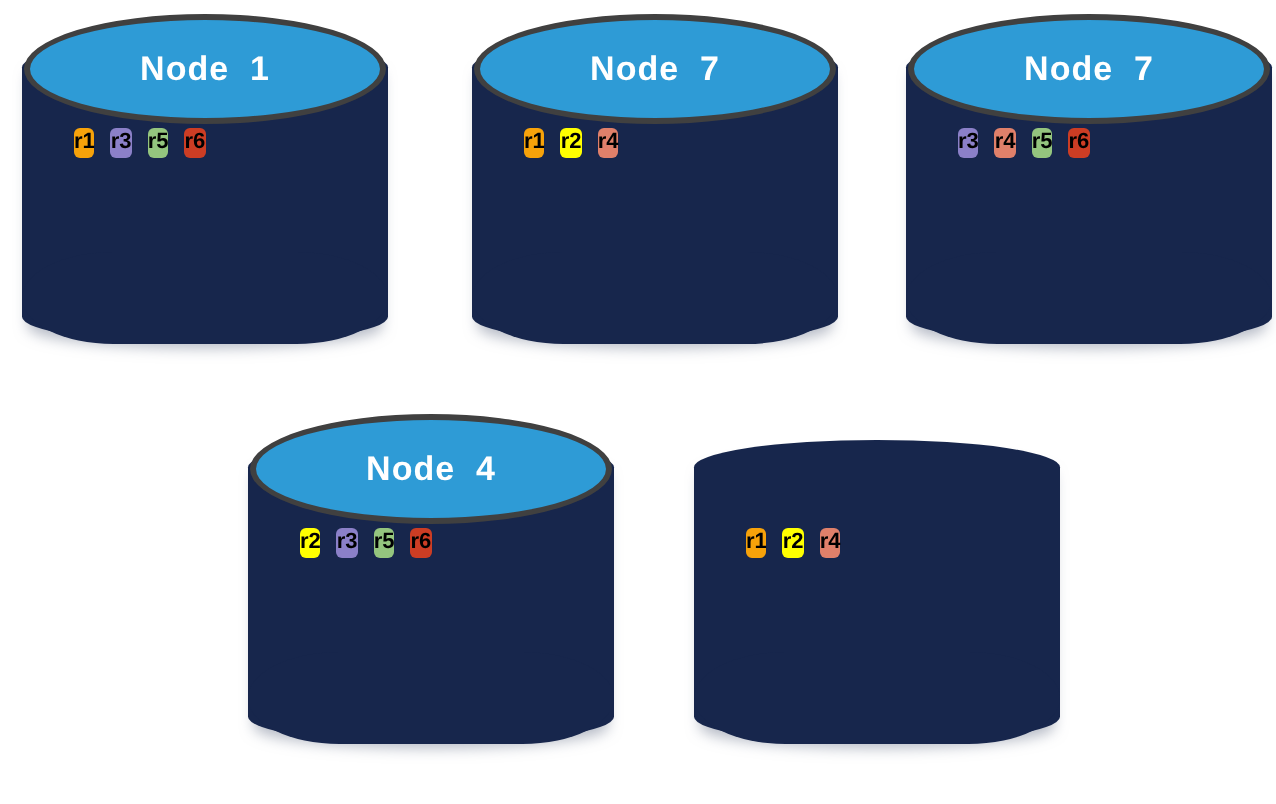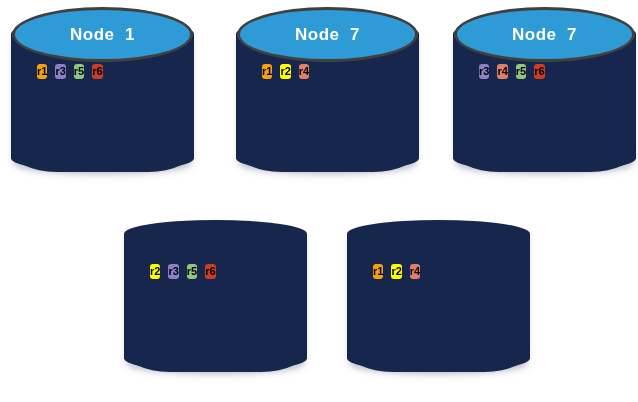--- a/index.html
+++ b/index.html
@@ -150,20 +150,23 @@
     <div class="node" style="left: 124px; top: 207px;">
       <div class="node-body">
         <div class="node-base"></div>
       </div>
       <div class="records">
         <div class="record" style="background: rgb(255, 255, 0);">r2</div>
         <div class="record" style="background: rgb(139, 128, 200);">r3</div>
         <div class="record" style="background: rgb(148, 197, 126);">r5</div>
         <div class="record" style="background: rgb(204, 61, 36);">r6</div>
       </div>
+      <div class="node-top">
+        <div class="node-title">Node  4</div>
+      </div>
     </div>
     <div class="node" style="left: 347px; top: 207px;">
       <div class="node-body">
         <div class="node-base"></div>
       </div>
       <div class="records">
         <div class="record" style="background: rgb(247, 162, 10);">r1</div>
         <div class="record" style="background: rgb(255, 255, 0);">r2</div>
         <div class="record" style="background: rgb(224, 128, 106);">r4</div>
       </div>

